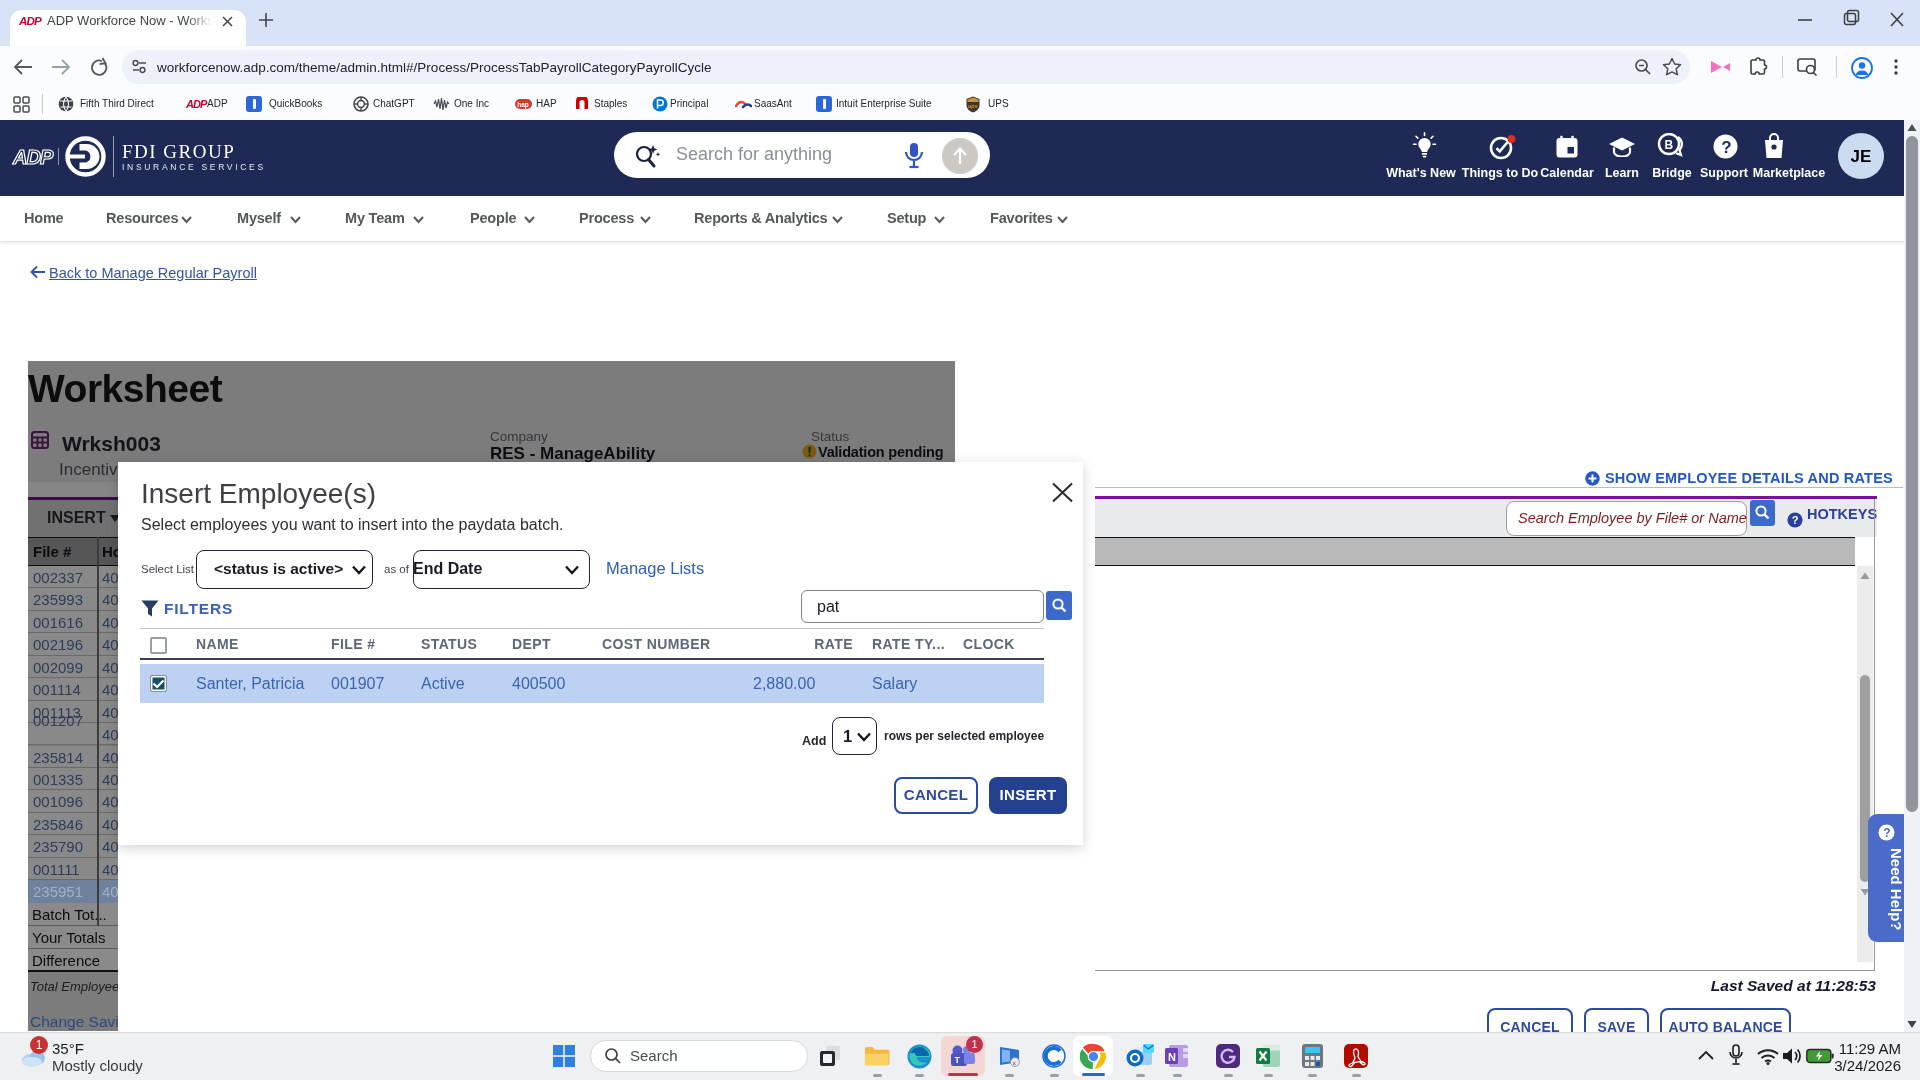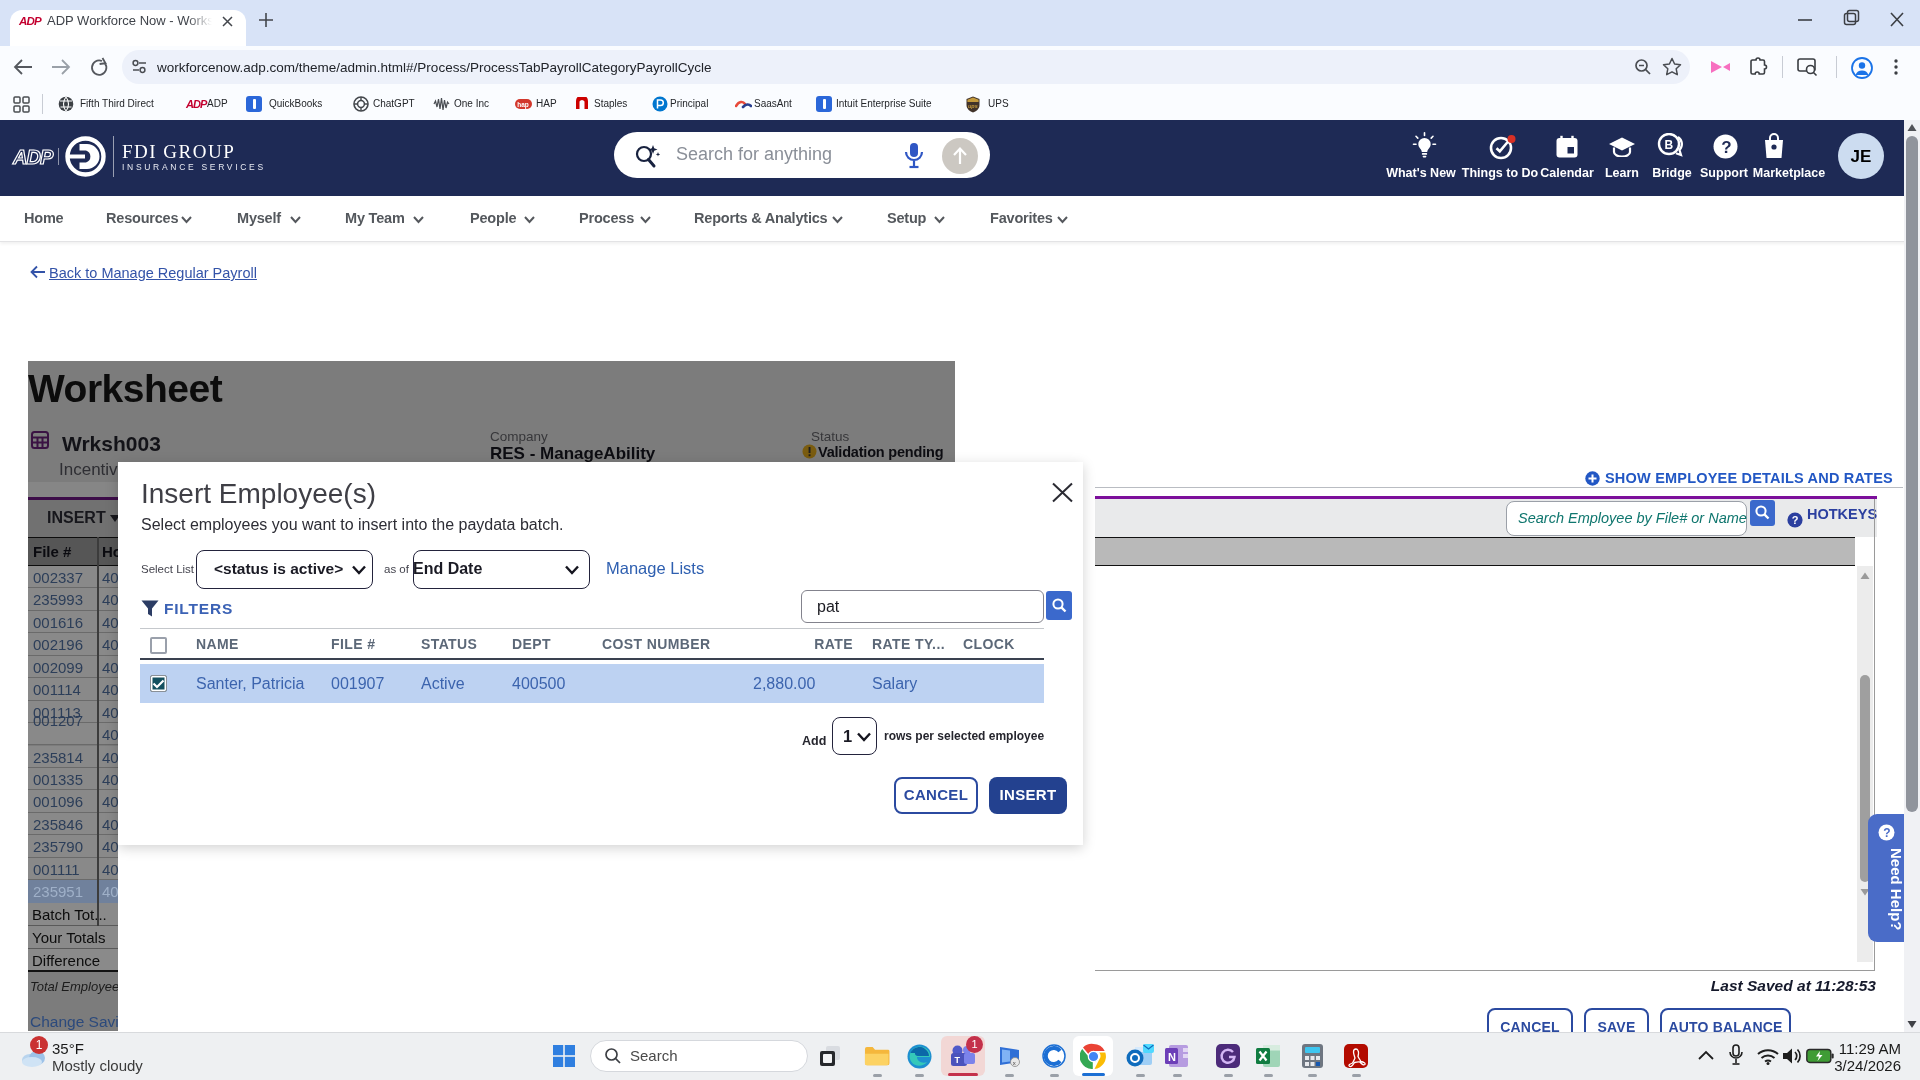--- a/index.html
+++ b/index.html
@@ -377,21 +377,21 @@
     <svg class="abs" style="left:1585px;top:471px;width:15px;height:15px;">
       <circle cx="7.5" cy="7.5" r="7.2" fill="#2257c4"></circle>
       <path d="M7.5 3.5 L7.5 11.5 M3.5 7.5 L11.5 7.5" stroke="#fff" stroke-width="2"></path>
     </svg>
     <div class="abs" style="left:1605px;top:470px;font-size:14.5px;font-weight:700;color:#2257c4;letter-spacing:0.2px;">SHOW EMPLOYEE DETAILS AND RATES</div>
     <div class="abs" style="left:1095px;top:487px;width:808px;height:1px;background:#b9bcc2;"></div>
     <div class="abs" style="left:1095px;top:496px;width:782px;height:3px;background:#7c0f9b;"></div>
     <div class="abs" style="left:1095px;top:499px;width:782px;height:38px;background:#e9eaeb;"></div>
 
     <div class="abs" style="left:1506px;top:501px;width:241px;height:35px;background:#fff;border:1.4px solid #9ba0a8;border-radius:8px;"></div>
-    <div class="abs" style="left:1518px;top:510px;font-size:14.5px;font-style:italic;color:#0f766e;">Search Employee by File# or Name</div>
+    <div class="abs" style="left:1518px;top:510px;font-size:14.5px;font-style:italic;color:#7f1d1d;">Search Employee by File# or Name</div>
     <div class="abs" style="left:1750px;top:500px;width:25px;height:26px;background:#3b69cc;border-radius:3px;"></div>
     <svg class="abs" style="left:1754px;top:504px;width:17px;height:17px;">
       <circle cx="7" cy="7" r="4.6" fill="none" stroke="#fff" stroke-width="2"></circle>
       <line x1="10.4" y1="10.4" x2="14.5" y2="14.5" stroke="#fff" stroke-width="2.4"></line>
     </svg>
     <svg class="abs" style="left:1787px;top:512px;width:16px;height:16px;">
       <circle cx="8" cy="8" r="7.6" fill="#2b3f9f"></circle>
       <text x="4.7" y="12" font-size="11" font-weight="bold" fill="#fff">?</text>
     </svg>
     <div class="abs" style="left:1807px;top:506px;font-size:14.5px;font-weight:700;color:#2b3f9f;">HOTKEYS</div>

